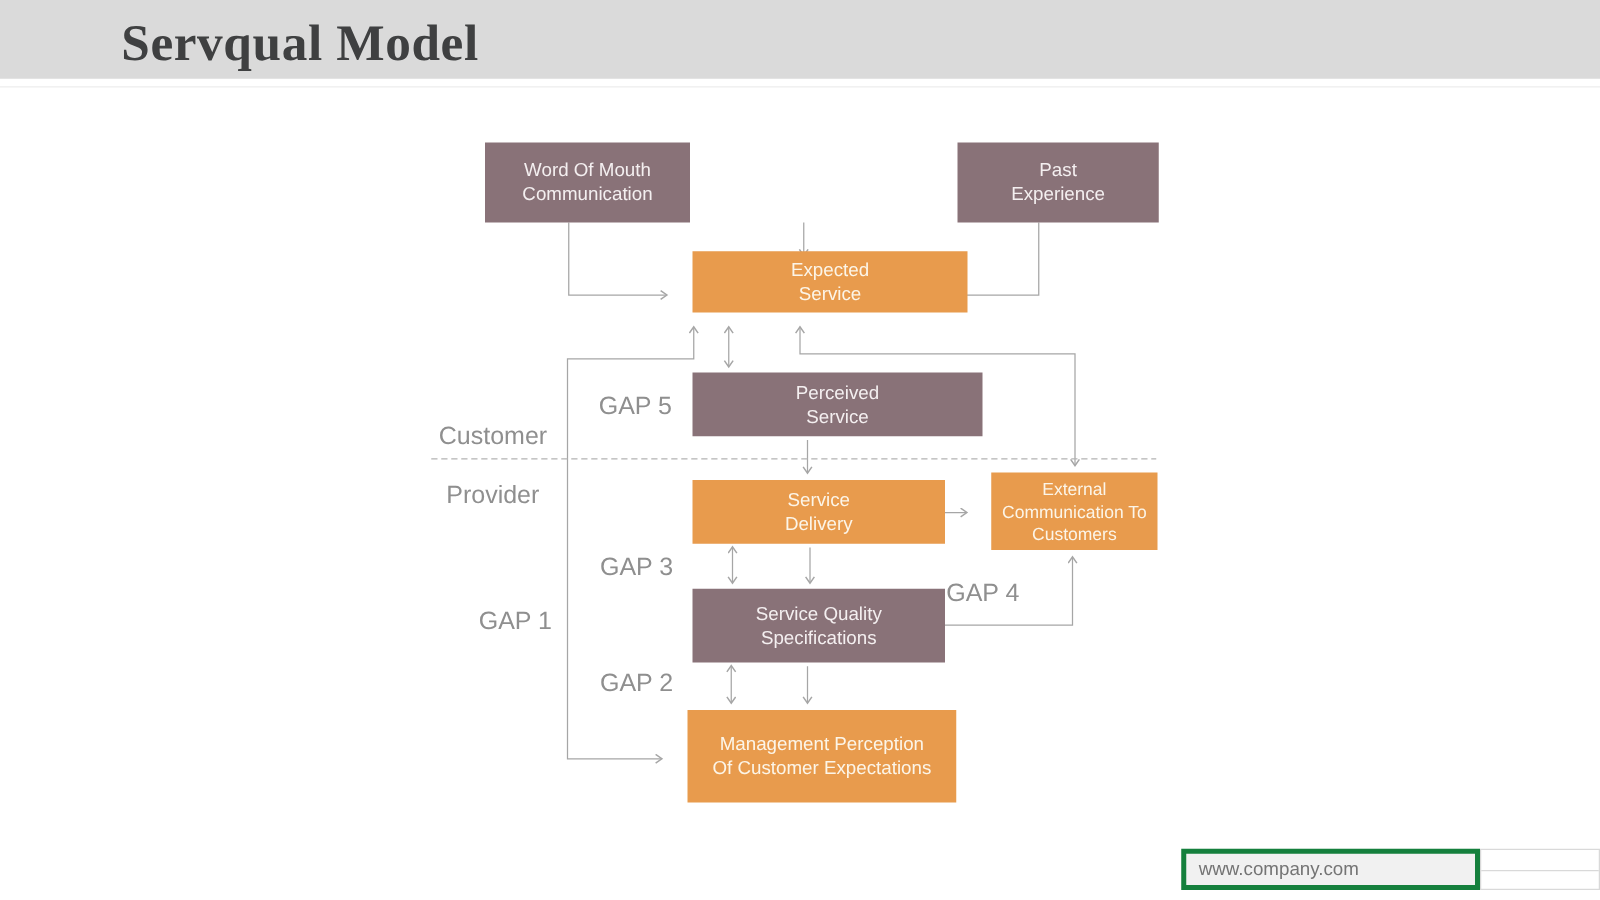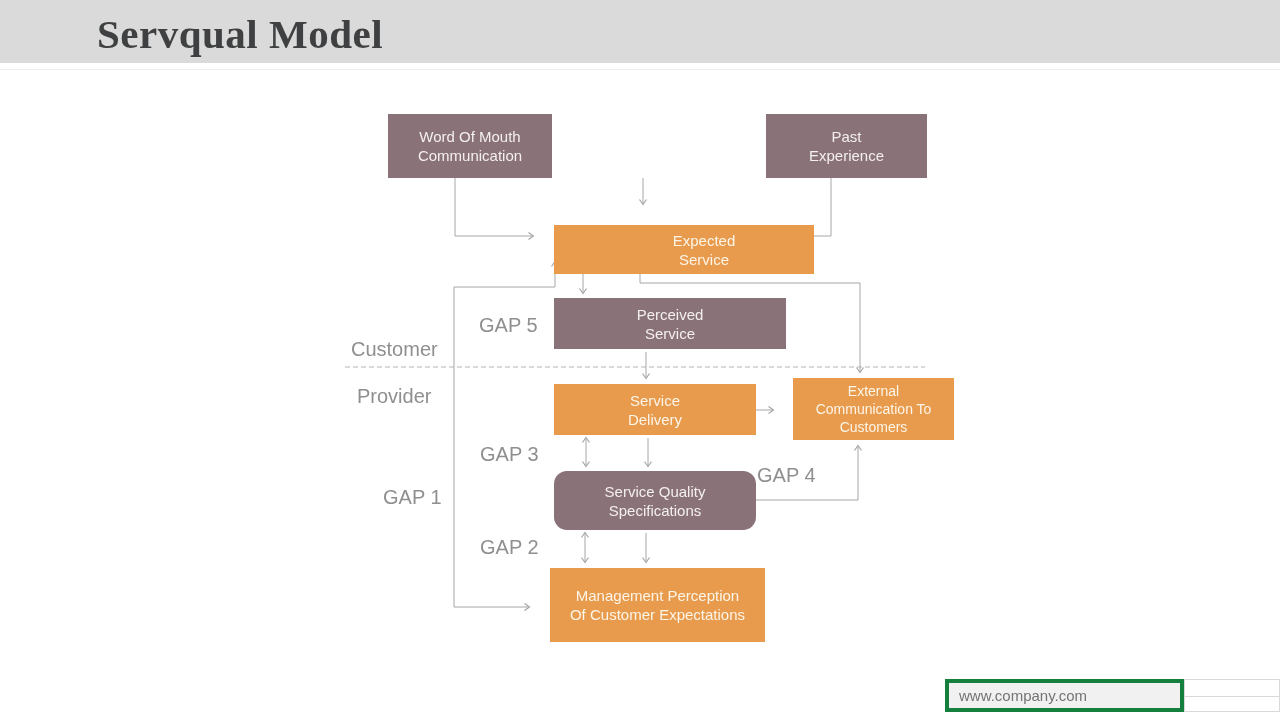--- a/index.html
+++ b/index.html
@@ -26,25 +26,25 @@
   
   .box{
     position:absolute;display:flex;align-items:center;justify-content:center;
     text-align:center;font-size:15px;line-height:19px;white-space:pre-line;margin-left:15px;
   }
   .box.orange{background:#E89B4D;color:#FCF5E8;}
   .box.mauve{background:#897278;color:#F4EFF0;}
   .b-wom{left:373px;top:114px;width:164px;height:64px;}
   .b-personal{left:563px;top:114px;width:160px;height:64px;}
   .b-past{left:751px;top:114px;width:161px;height:64px;}
-  .b-expected{left:539px;top:225px;width:220px;height:49px;padding-left:40px;}
+  .b-expected{left:539px;top:201px;width:220px;height:49px;}
   .b-perceived{left:539px;top:298px;width:232px;height:51px;}
   .b-delivery{left:539px;top:384px;width:202px;height:51px;}
-  .b-external{left:778px;top:378px;width:161px;height:62px;font-size:14px;line-height:18px;}
-  .b-sqs{left:539px;top:471px;width:202px;height:59px;border-radius:13px;}
+  .b-external{left:778px;top:378px;width:133px;height:62px;font-size:14px;line-height:18px;}
+  .b-sqs{left:539px;top:471px;width:202px;height:59px;}
   .b-mp{left:535px;top:568px;width:215px;height:74px;}
   
   .zlabel{position:absolute;font-size:20px;color:#8F8F8F;white-space:nowrap;}
   .l-customer{left:351px;top:338px;}
   .l-provider{left:357px;top:385px;}
   .l-gap5{left:479px;top:314px;}
   .l-gap3{left:480px;top:443px;}
   .l-gap1{left:383px;top:486px;}
   .l-gap2{left:480px;top:536px;}
   .l-gap4{left:757px;top:464px;}

